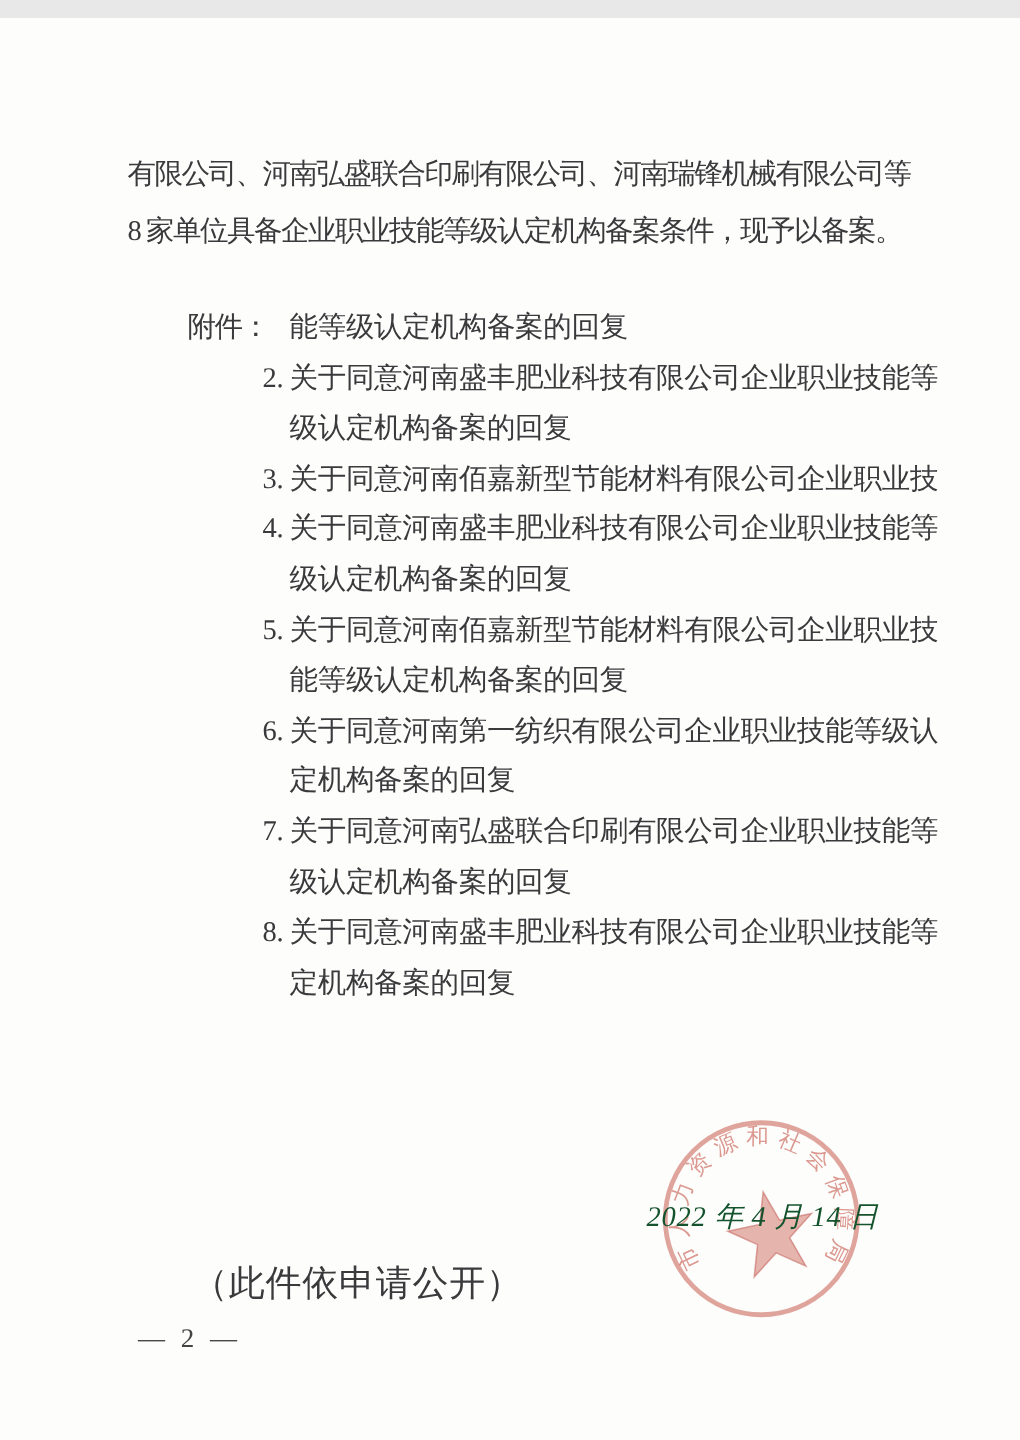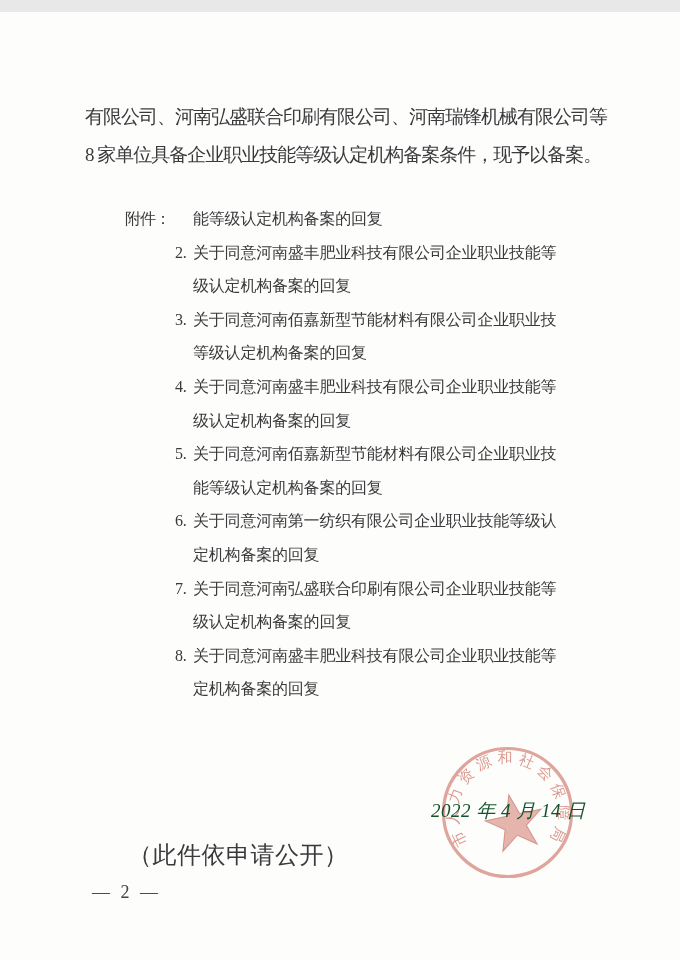--- a/index.html
+++ b/index.html
@@ -23,21 +23,21 @@
     line-height: 38px;
     letter-spacing: -1px;
     white-space: nowrap;
   }
   
   .attachments {
     position: absolute;
     left: 0;
     top: 190px;
     width: 680px;
-    font-size: 16px;
+    font-size: 19px;
     line-height: 33.6px;
     letter-spacing: -0.2px;
   }
   .att-label {
     position: absolute;
     left: 125px;
     top: 0;
     letter-spacing: -1px;
   }
   .att-item { margin-left: 175px; white-space: nowrap; }
@@ -97,21 +97,20 @@
       <div class="l2">能等级认定机构备案的回复</div>
     </div>
 
     <div class="att-item">
       <div class="l1"><span class="num">2.</span><span>关于同意河南盛丰肥业科技有限公司企业职业技能等</span></div>
       <div class="l2">级认定机构备案的回复</div>
     </div>
 
     <div class="att-item">
       <div class="l1"><span class="num">3.</span><span>关于同意河南佰嘉新型节能材料有限公司企业职业技</span></div>
-      <div class="l2">等级认定机构备案的回复</div>
     </div>
 
     <div class="att-item">
       <div class="l1"><span class="num">4.</span><span>关于同意河南盛丰肥业科技有限公司企业职业技能等</span></div>
       <div class="l2">级认定机构备案的回复</div>
     </div>
 
     <div class="att-item">
       <div class="l1"><span class="num">5.</span><span>关于同意河南佰嘉新型节能材料有限公司企业职业技</span></div>
       <div class="l2">能等级认定机构备案的回复</div>

